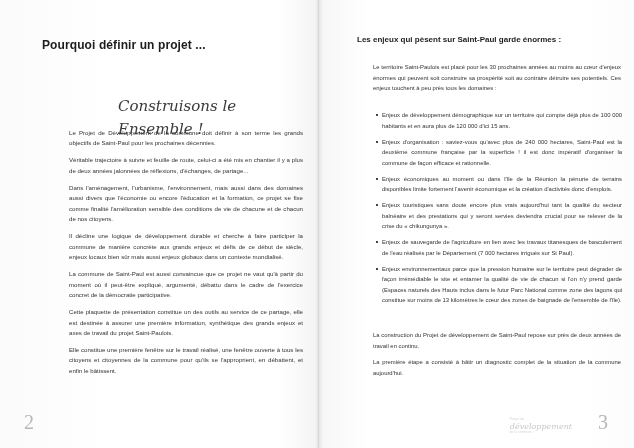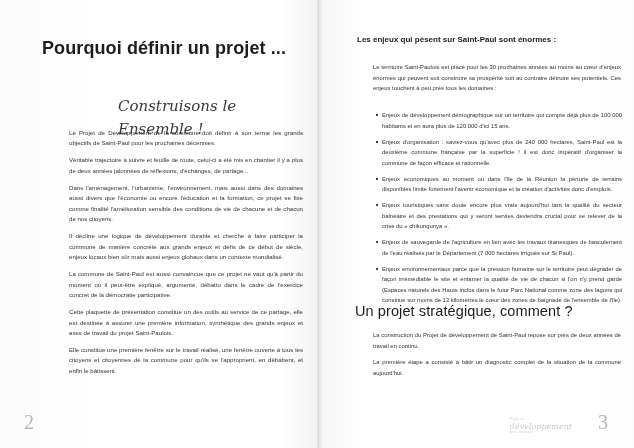--- a/index.html
+++ b/index.html
@@ -37,21 +37,21 @@
     height: 448px;
   }
   .page-left  { left: 0;     width: 318px; }
   .page-right { left: 318px; width: 316px; }
 
   
   .title-main {
     position: absolute;
     left: 42px;
     top: 38px;
-    font-size: 18px;
+    font-size: 12px;
     font-weight: bold;
     color: #1d1d1d;
     letter-spacing: .1px;
   }
   .script {
     position: absolute;
     left: 56px;
     top: 78px;
     width: 250px;
     font-family: "DejaVu Serif", serif;
@@ -184,36 +184,35 @@
       <p>La commune de Saint-Paul est aussi convaincue que ce projet ne vaut qu'à partir du moment où il peut-être expliqué, argumenté, débattu dans le cadre de l'exercice concret de la démocratie participative.</p>
       <p>Cette plaquette de présentation constitue un des outils au service de ce partage, elle est destinée à assurer une première information, synthétique des grands enjeux et axes de travail du projet Saint-Paulois.</p>
       <p>Elle constitue une première fenêtre sur le travail réalisé, une fenêtre ouverte à tous les citoyens et citoyennes de la commune pour qu'ils se l'approprient, en débattent, et enfin le bâtissent.</p>
     </div>
 
     <div class="folio folio-left">2</div>
   </div>
 
   <div class="page page-right">
 
-    <div class="title-r1">Les enjeux qui pèsent sur Saint-Paul sont énormes :</div>
+    <div class="title-r1">Les enjeux qui pèsent sur Saint-Paul garde énormes :</div>
 
     <div class="intro">
       <p>Le territoire Saint-Paulois est placé pour les 30 prochaines années au moins au cœur d'enjeux énormes qui peuvent soit construire sa prospérité soit au contraire détruire ses potentiels. Ces enjeux touchent à peu près tous les domaines :</p>
     </div>
 
     <ul class="bullets">
       <li>Enjeux de développement démographique sur un territoire qui compte déjà plus de 100 000 habitants et en aura plus de 120 000 d'ici 15 ans.</li>
       <li>Enjeux d'organisation : saviez-vous qu'avec plus de 240 000 hectares, Saint-Paul est la deuxième commune française par la superficie ! il est donc impératif d'organiser la commune de façon efficace et rationnelle.</li>
       <li>Enjeux économiques au moment ou dans l'île de la Réunion la pénurie de terrains disponibles limite fortement l'avenir économique et la création d'activités donc d'emplois.</li>
       <li>Enjeux touristiques sans doute encore plus vrais aujourd'hui tant la qualité du secteur balnéaire et des prestations qui y seront servies deviendra crucial pour se relever de la crise du « chikungunya ».</li>
       <li>Enjeux de sauvegarde de l'agriculture en lien avec les travaux titanesques de basculement de l'eau réalisés par le Département (7 000 hectares irrigués sur St Paul).</li>
       <li>Enjeux environnementaux parce que la pression humaine sur le territoire peut dégrader de façon irrémédiable le site et entamer la qualité de vie de chacun si l'on n'y prend garde (Espaces naturels des Hauts inclus dans le futur Parc National comme zone des lagons qui constitue sur moins de 13 kilomètres le cœur des zones de baignade de l'ensemble de l'île).</li>
     </ul>
 
-    <div class="title-r2">Un projet stratégique, comment ?</div>
 
     <div class="closing">
       <p>La construction du Projet de développement de Saint-Paul repose sur près de deux années de travail en continu.</p>
       <p>La première étape a consisté à bâtir un diagnostic complet de la situation de la commune aujourd'hui.</p>
     </div>
 
     <div class="logo">
       <div class="l1">Projet de</div>
       <div class="l2">développement</div>
       <div class="l3">de la commune...</div>

